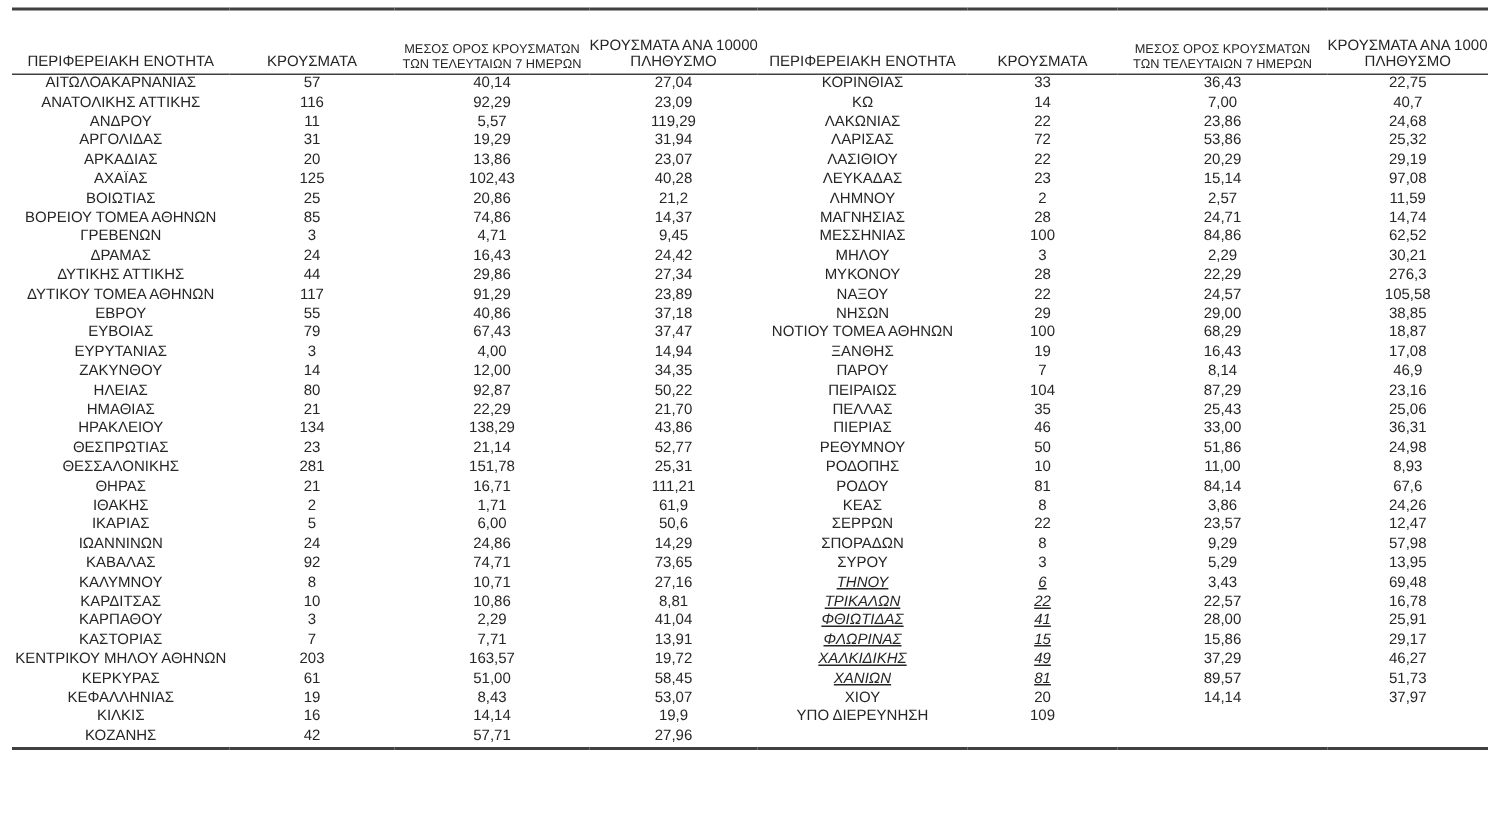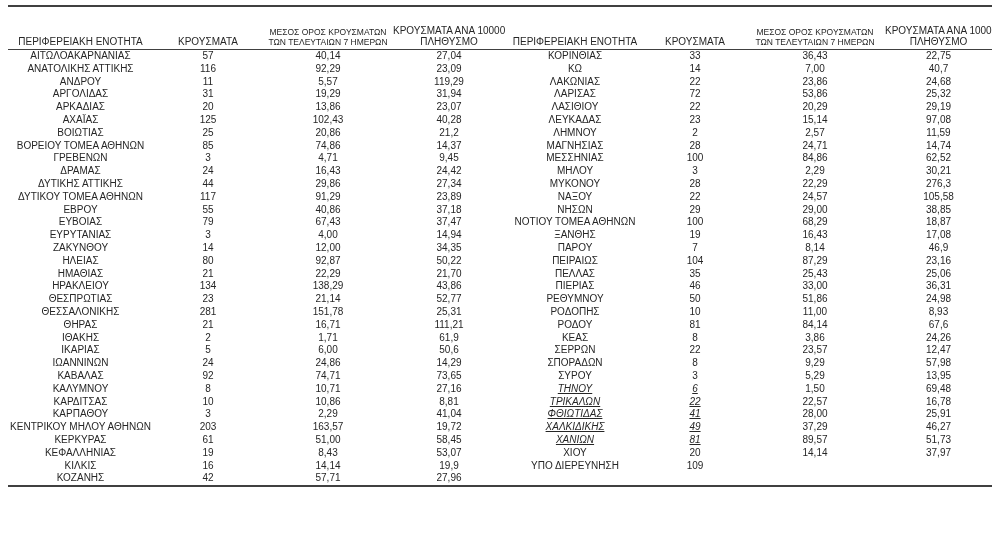--- a/index.html
+++ b/index.html
@@ -342,21 +342,21 @@
           <td>5,29</td>
           <td>13,95</td>
         </tr>
         <tr>
           <td>ΚΑΛΥΜΝΟΥ</td>
           <td>8</td>
           <td>10,71</td>
           <td>27,16</td>
           <td class="it">ΤΗΝΟΥ</td>
           <td class="it">6</td>
-          <td>1,50</td>
+          <td>3,43</td>
           <td>69,48</td>
         </tr>
         <tr>
           <td>ΚΑΡΔΙΤΣΑΣ</td>
           <td>10</td>
           <td>10,86</td>
           <td>8,81</td>
           <td class="it">ΤΡΙΚΑΛΩΝ</td>
           <td class="it">22</td>
           <td>22,57</td>
@@ -366,20 +366,30 @@
           <td>ΚΑΡΠΑΘΟΥ</td>
           <td>3</td>
           <td>2,29</td>
           <td>41,04</td>
           <td class="it">ΦΘΙΩΤΙΔΑΣ</td>
           <td class="it">41</td>
           <td>28,00</td>
           <td>25,91</td>
         </tr>
         <tr>
+          <td>ΚΑΣΤΟΡΙΑΣ</td>
+          <td>7</td>
+          <td>7,71</td>
+          <td>13,91</td>
+          <td class="it">ΦΛΩΡΙΝΑΣ</td>
+          <td class="it">15</td>
+          <td>15,86</td>
+          <td>29,17</td>
+        </tr>
+        <tr>
           <td>ΚΕΝΤΡΙΚΟΥ ΜΗΛΟΥ ΑΘΗΝΩΝ</td>
           <td>203</td>
           <td>163,57</td>
           <td>19,72</td>
           <td class="it">ΧΑΛΚΙΔΙΚΗΣ</td>
           <td class="it">49</td>
           <td>37,29</td>
           <td>46,27</td>
         </tr>
         <tr>

